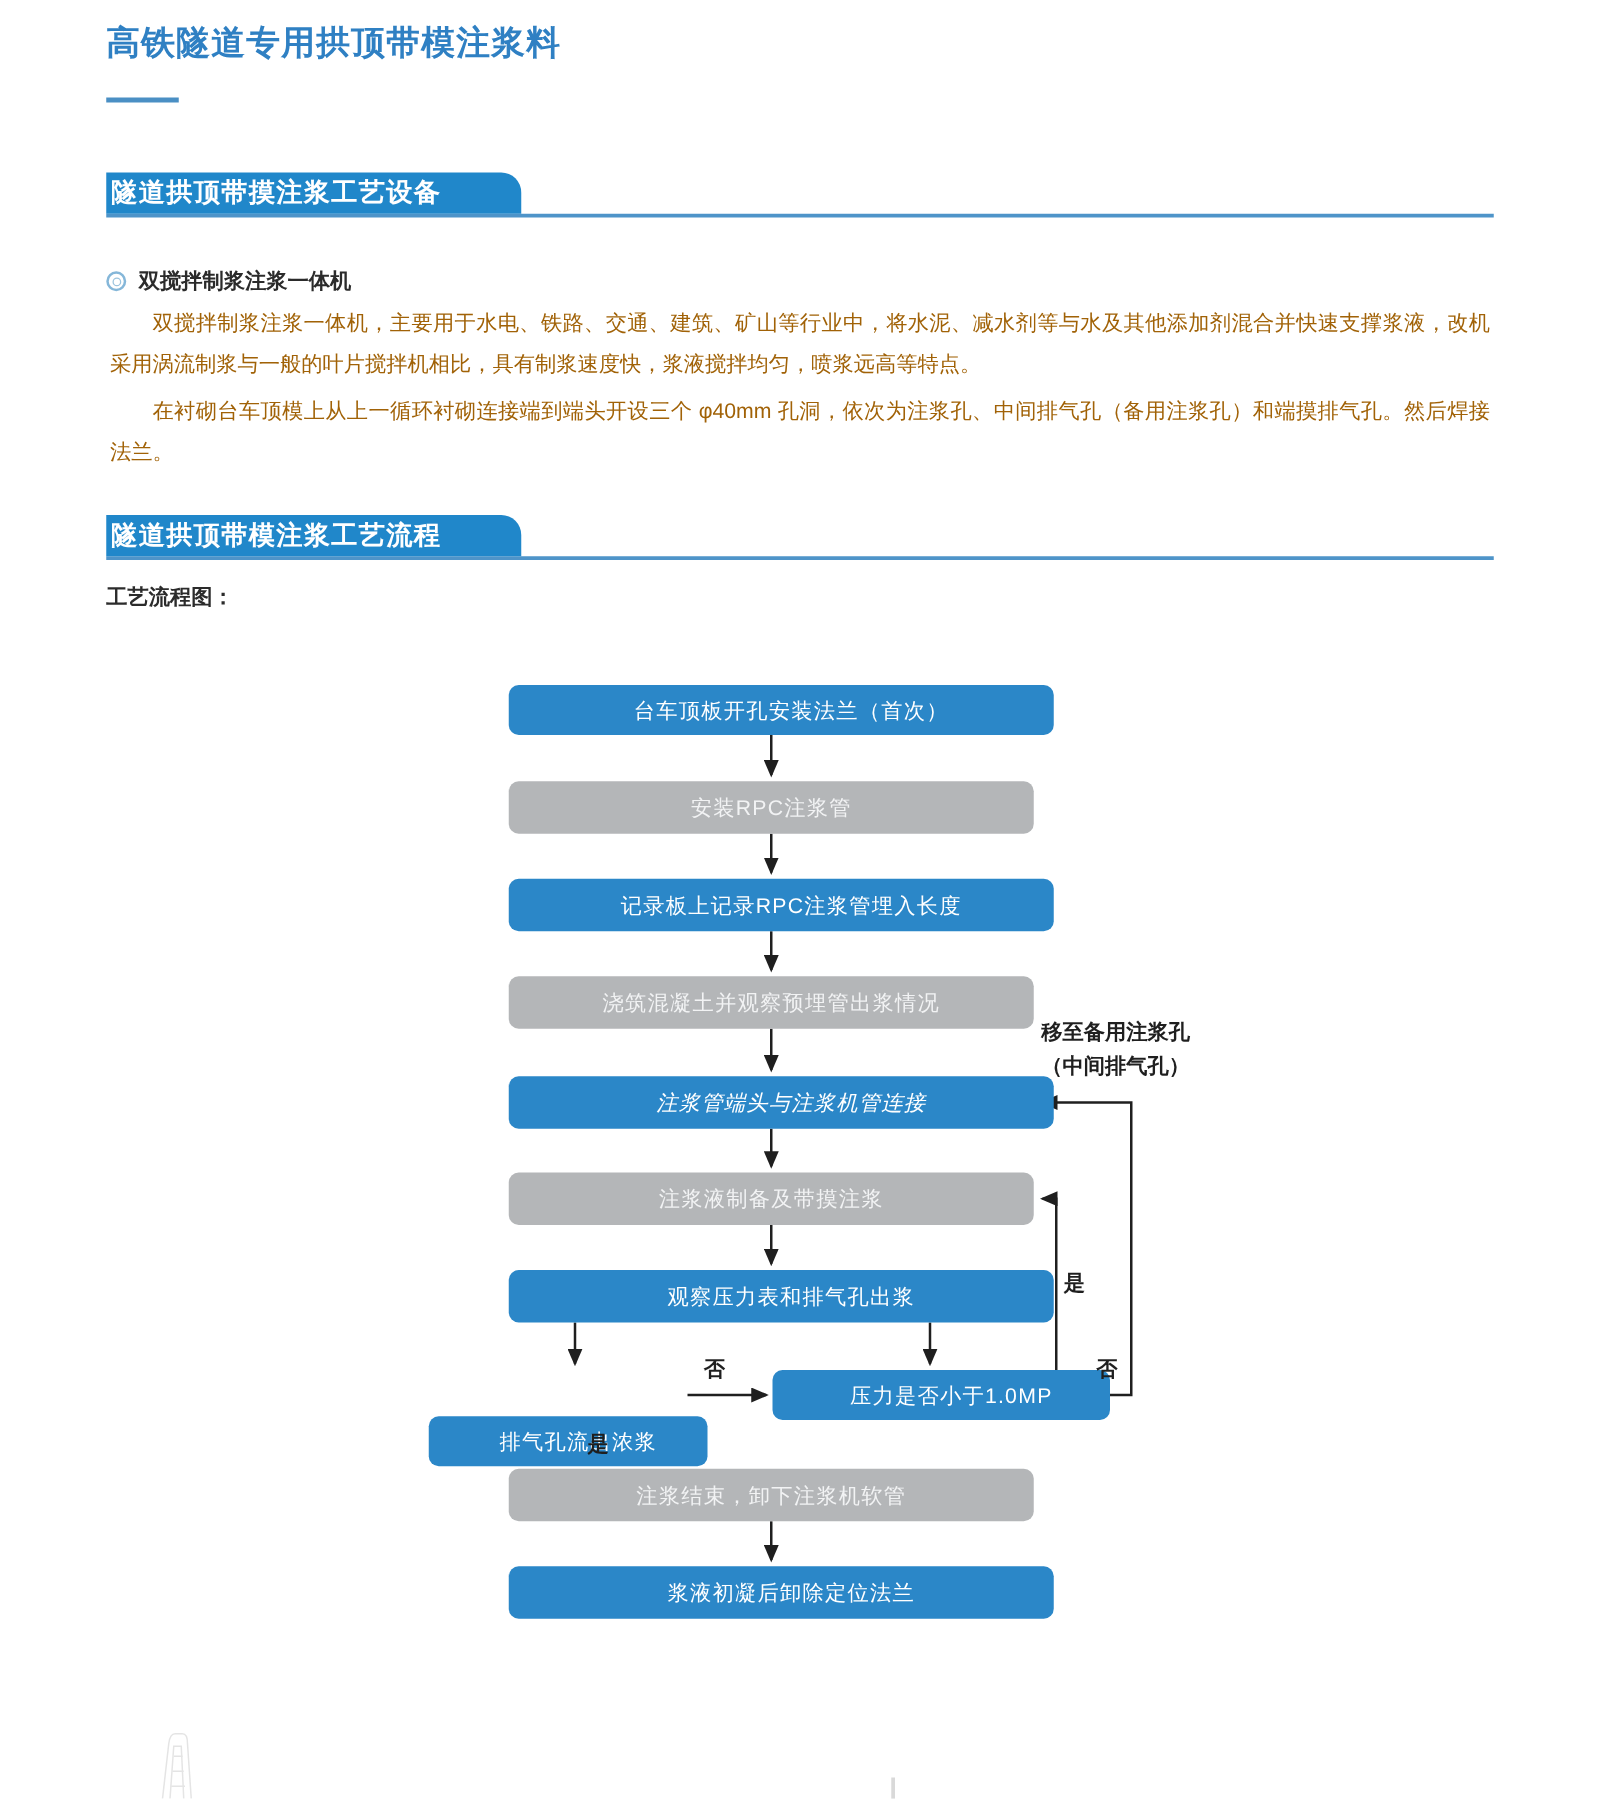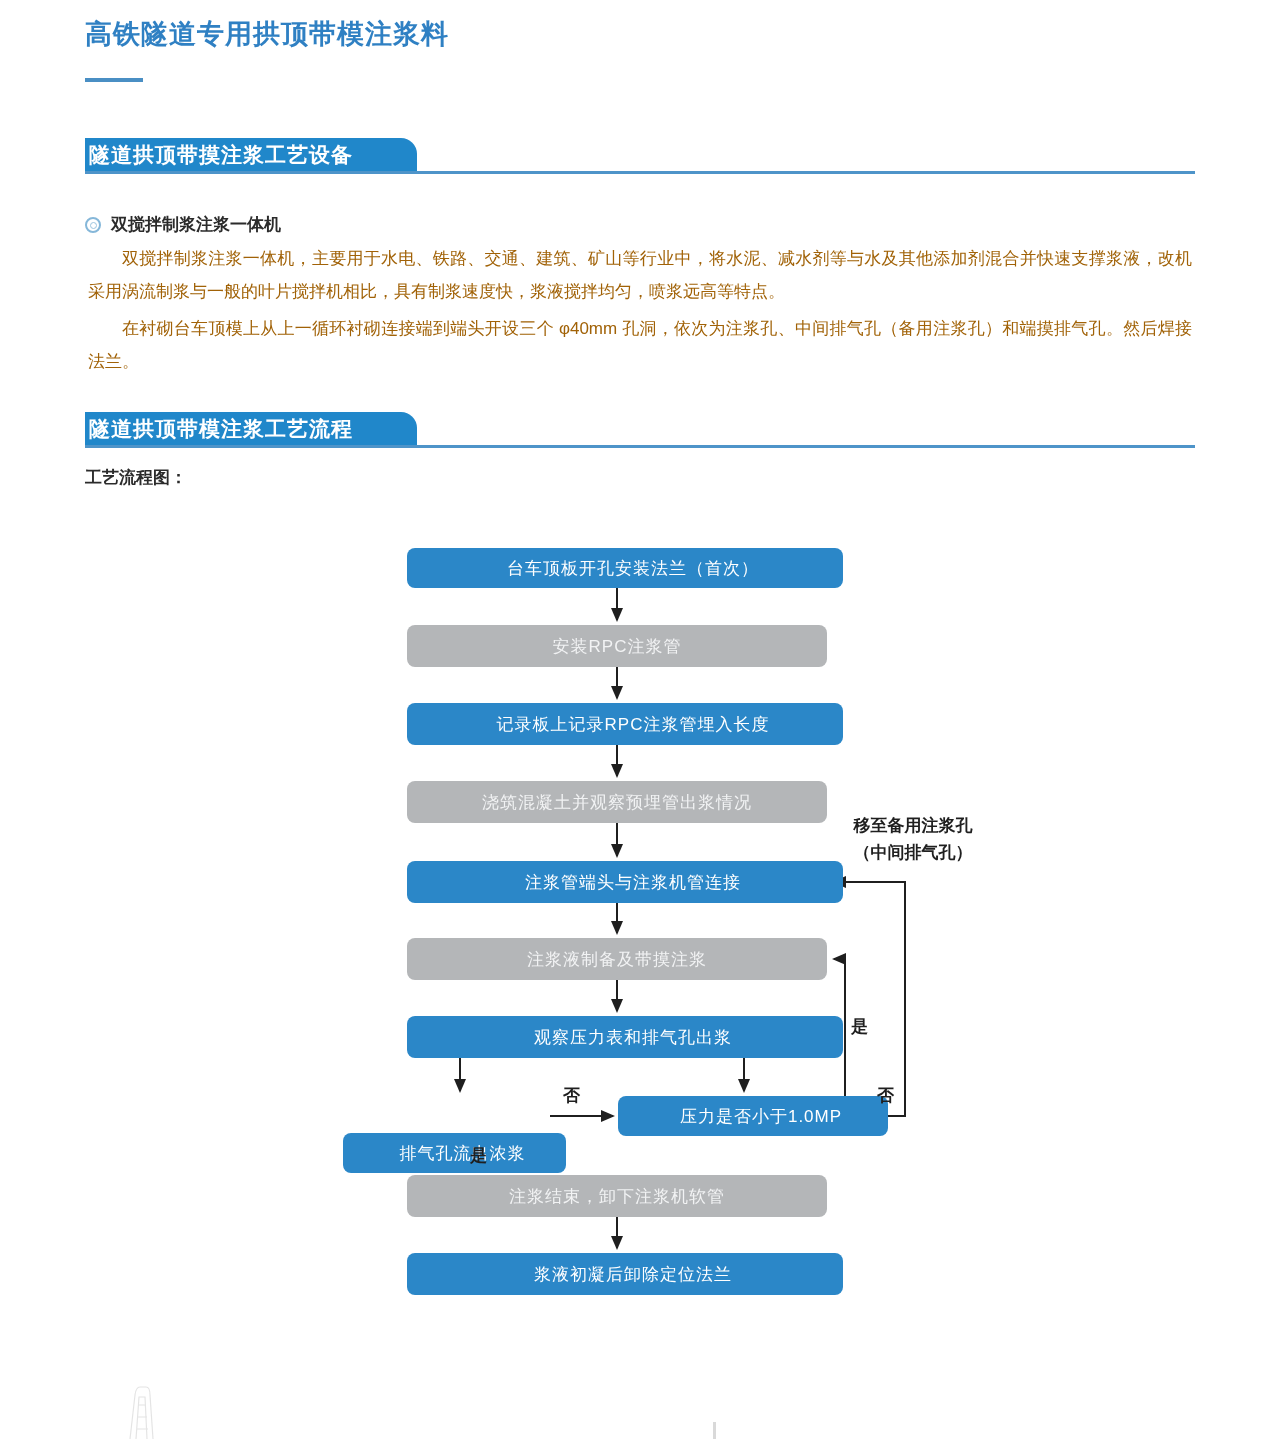--- a/index.html
+++ b/index.html
@@ -45,21 +45,21 @@
     display:flex;align-items:center;justify-content:center;
     font-size:17px;letter-spacing:1px;
   }
   .fb.blue{background:#2b87c8;color:#ffffff;padding-left:16px;}
   .fb.gray{background:#b4b6b8;color:#f2f3f4;}
   .flow svg{position:absolute;left:0;top:0;}
   .edge-label{
     position:absolute;font-size:17px;font-weight:bold;color:#1f1f1f;line-height:20px;
   }
   .annotation{
-    position:absolute;left:833px;top:272px;width:160px;text-align:center;
+    position:absolute;left:833px;top:272px;width:160px;
     font-size:17px;font-weight:bold;color:#1f1f1f;line-height:27px;
   }
   .watermark{position:absolute;left:112px;top:1383px;opacity:0.75;}
   .page-mark{position:absolute;left:713px;top:1422px;width:3px;height:17px;background:#c9c9c9;opacity:0.7;}
 </style>
 </head>
 <body>
 
 <div class="page">
   <div class="content">
@@ -110,21 +110,21 @@
         <path d="M617 677 V708" marker-end="url(#ah)"></path>
         <path d="M845 556 V419 H834" marker-end="url(#ah)"></path>
         <path d="M872 576 H905 V342 H834" marker-end="url(#ah)"></path>
       </g>
     </svg>
 
     <div class="fb blue" style="top:8px;height:40px;">台车顶板开孔安装法兰（首次）</div>
     <div class="fb gray" style="top:85px;">安装RPC注浆管</div>
     <div class="fb blue" style="top:163px;">记录板上记录RPC注浆管埋入长度</div>
     <div class="fb gray" style="top:241px;">浇筑混凝土并观察预埋管出浆情况</div>
-    <div class="fb blue" style="top:321px;">注浆管端头与注浆机管连接</div>
+    <div class="fb blue" style="top:321px;font-style:italic;">注浆管端头与注浆机管连接</div>
     <div class="fb gray" style="top:398px;">注浆液制备及带摸注浆</div>
     <div class="fb blue" style="top:476px;">观察压力表和排气孔出浆</div>
     <div class="fb blue" style="left:343px;top:556px;width:207px;height:40px;margin-top:37px;">排气孔流出浓浆</div>
     <div class="fb blue" style="left:618px;top:556px;width:254px;height:40px;">压力是否小于1.0MP</div>
     <div class="fb gray" style="top:635px;">注浆结束，卸下注浆机软管</div>
     <div class="fb blue" style="top:713px;">浆液初凝后卸除定位法兰</div>
 
     <div class="edge-label" style="left:563px;top:546px;">否</div>
     <div class="edge-label" style="left:470px;top:606px;">是</div>
     <div class="edge-label" style="left:851px;top:477px;">是</div>

